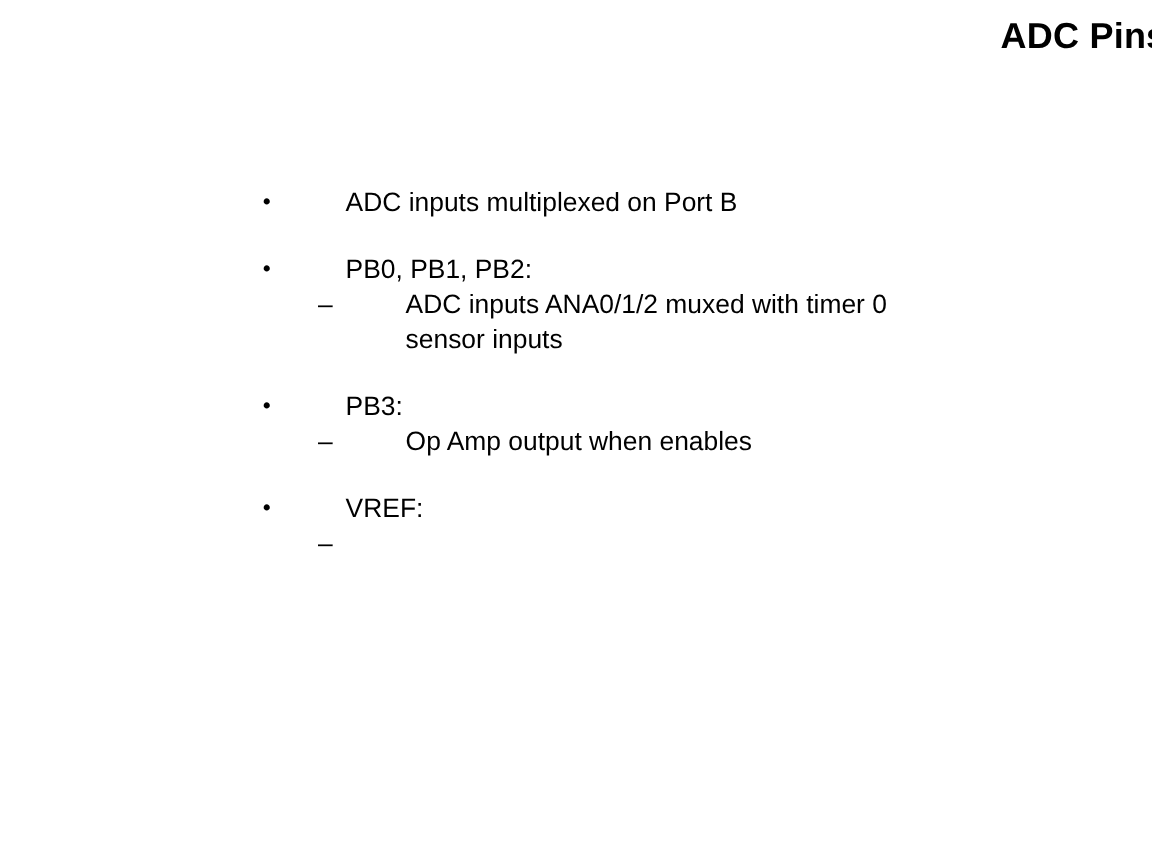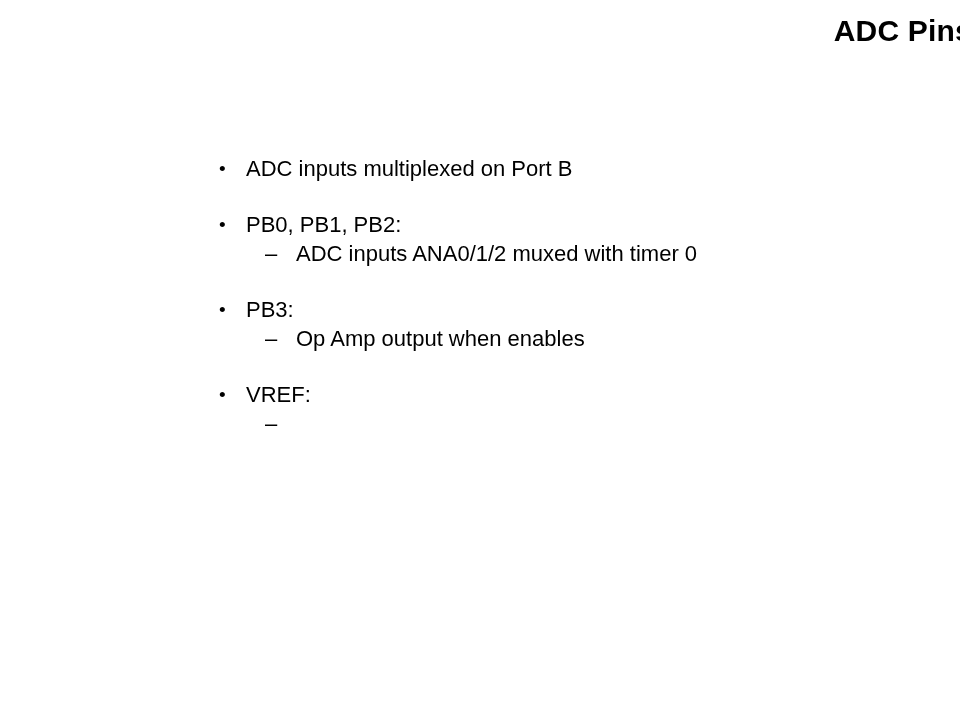--- a/index.html
+++ b/index.html
@@ -50,20 +50,21 @@
   .l2 {
     margin-left: 46px;
   }
   .l2 .marker {
     flex: 0 0 31px;
     width: 31px;
     line-height: 29px;
   }
   .text, .subtext {
     flex: 1 1 auto;
+    margin-left: 42px;
   }
   .subtext div {
     line-height: 29px;
   }
 </style>
 </head>
 <body>
 
 <div class="slide-title">ADC Pins</div>
 
@@ -78,20 +79,21 @@
 
   <div class="group">
     <div class="row l1">
       <span class="marker">•</span>
       <span class="text">PB0, PB1, PB2:</span>
     </div>
     <div class="row l2">
       <span class="marker">–</span>
       <div class="subtext">
         <div>ADC inputs ANA0/1/2 muxed with timer 0</div>
+        <div>sensor inputs</div>
       </div>
     </div>
   </div>
 
   <div class="group">
     <div class="row l1">
       <span class="marker">•</span>
       <span class="text">PB3:</span>
     </div>
     <div class="row l2">

